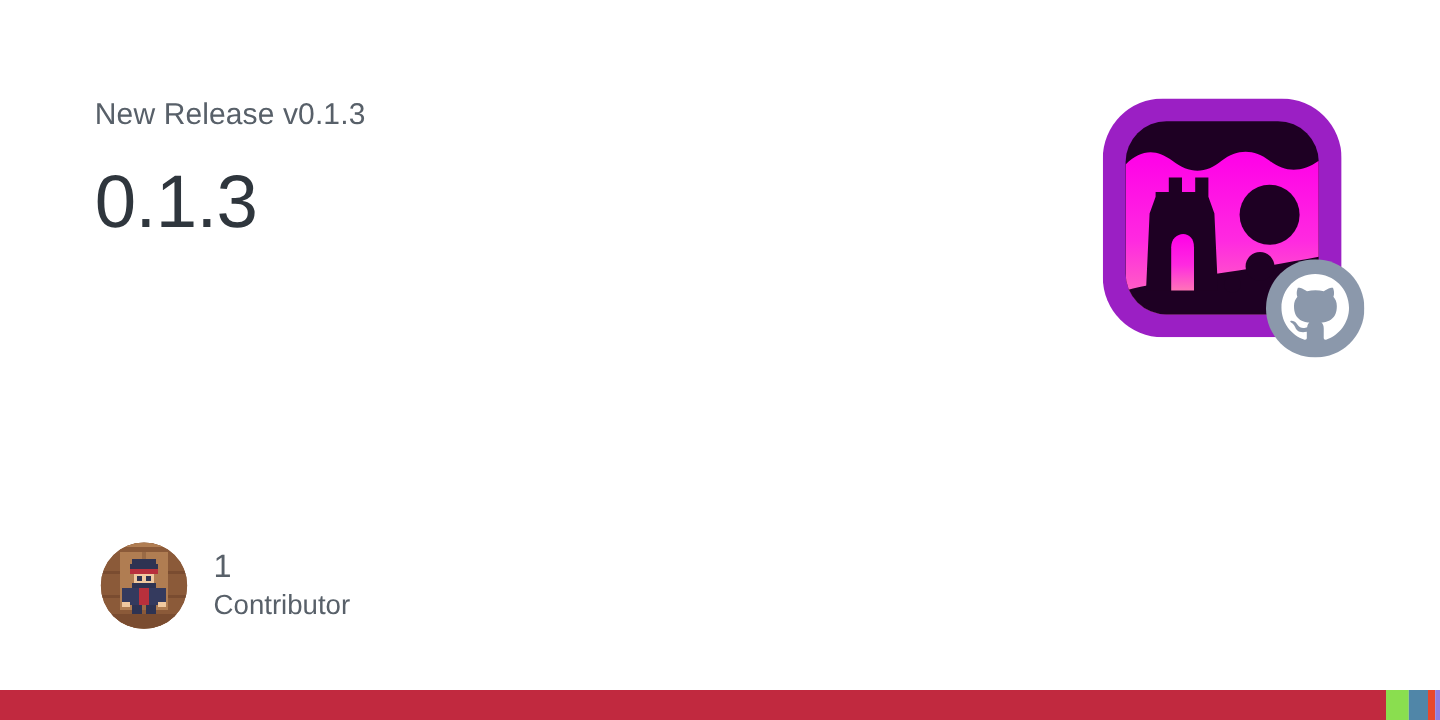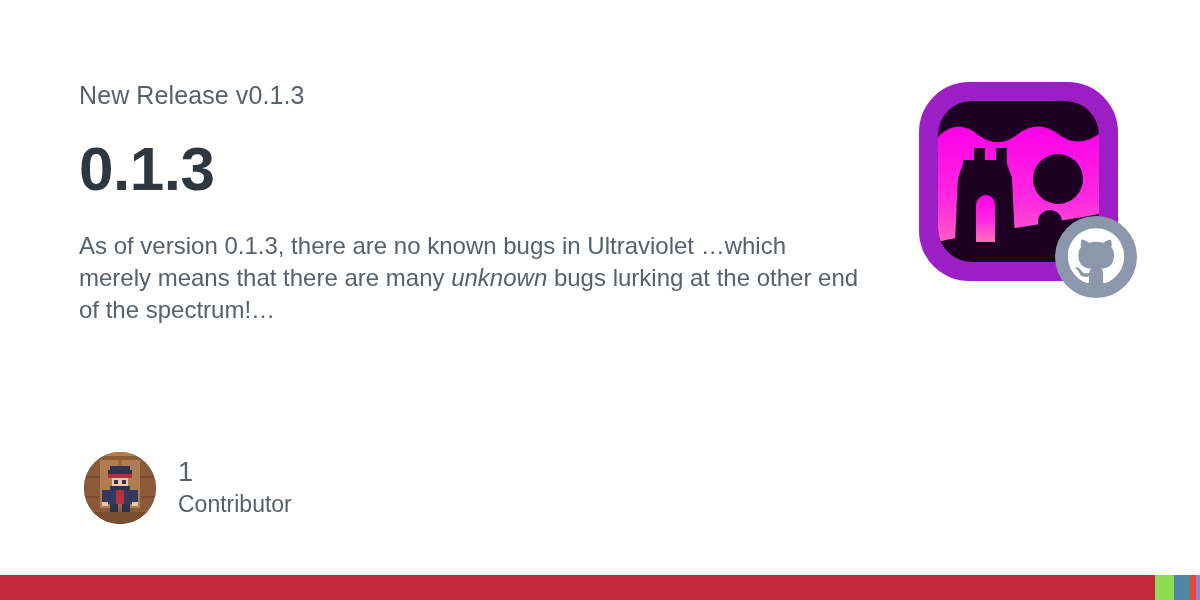--- a/index.html
+++ b/index.html
@@ -36,21 +36,21 @@
     line-height: 34px;
     color: #586069;
     font-weight: 400;
     letter-spacing: 0.1px;
     white-space: nowrap;
   }
 
   .title {
     font-size: 62px;
     line-height: 74px;
-    font-weight: 700;
+    font-weight: 400;
     color: #2f363d;
     letter-spacing: -0.5px;
     margin-top: 20px;
   }
 
   .description {
     margin-top: 24px;
     font-size: 24px;
     line-height: 32px;
     color: #586069;
@@ -135,23 +135,20 @@
 <body>
 
 <div class="card">
 
   <div class="content">
 
     <div class="eyebrow">New Release v0.1.3</div>
 
     <div class="title">0.1.3</div>
 
-    <div class="description">
-      <span>As of version 0.1.3, there are no known bugs in Ultraviolet …which merely means that there are many </span><i>unknown</i><span> bugs lurking at the other end of the spectrum!…</span>
-    </div>
   </div>
 
   <div class="contributors">
 
     <div class="avatar">
       <svg width="72" height="72" viewBox="0 0 36 36" shape-rendering="crispEdges">
         <rect x="0" y="0" width="36" height="36" fill="#8b5a39"></rect>
 
         <rect x="8" y="0" width="20" height="30" fill="#b07d52"></rect>
         <rect x="8" y="2" width="20" height="2" fill="#8b5a39"></rect>

